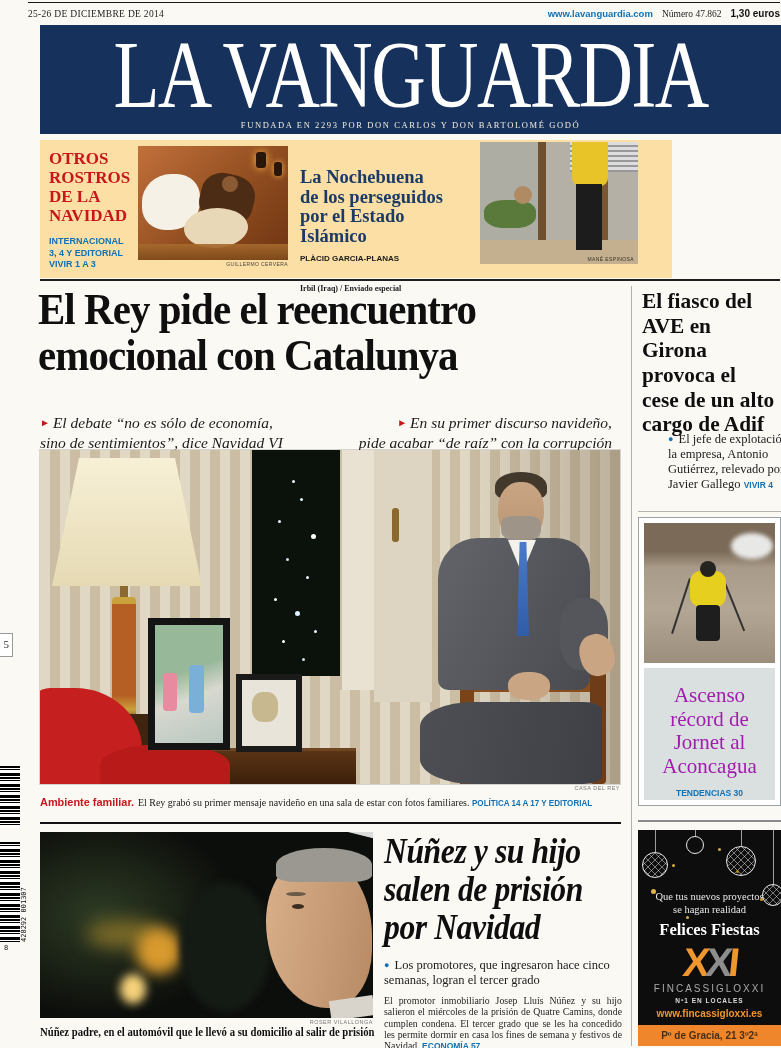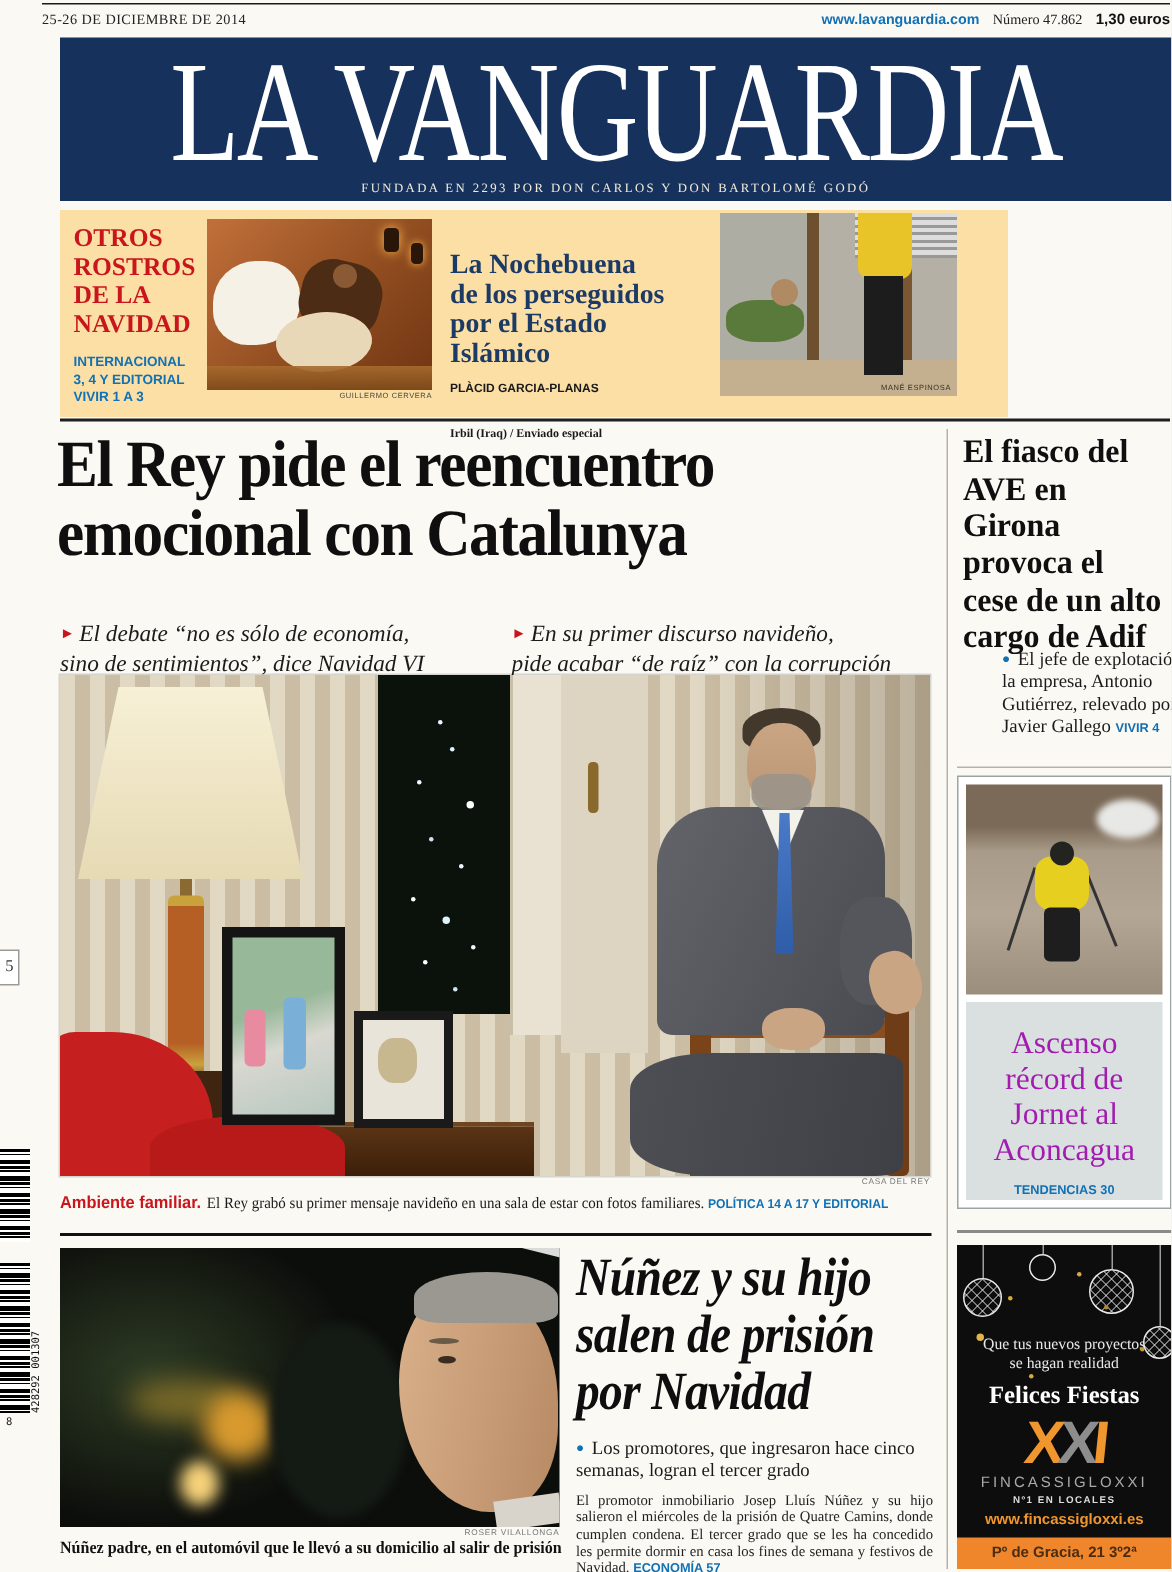--- a/index.html
+++ b/index.html
@@ -44,21 +44,21 @@
   .dateline{font-family:Liberation Serif, serif;font-size:8px;color:#1a1a1a;margin-top:2px;}
   .rule-top{position:absolute;left:40px;right:1px;top:279px;height:1.5px;background:#1f1f1f;}
 
   
   .lead-h1{position:absolute;left:38px;top:287px;width:640px;color:#0f0f0f;font-weight:bold;
            font-size:44px;line-height:1.04;letter-spacing:-1px;white-space:pre-line;
            transform:scaleX(.93);transform-origin:left top;font-family:"Liberation Serif",serif;}
   .subhead{position:absolute;top:394px;font-style:italic;font-size:15.5px;line-height:1.25;color:#1b1b1b;
            white-space:pre-line;font-family:"Liberation Serif",serif;}
   .subhead1{left:40px;width:292px;}
-  .subhead2{left:341px;width:292px;}
+  .subhead2{left:320px;width:292px;text-align:right;}
   .arrow{color:var(--red);font-style:normal;font-size:10px;vertical-align:2px;margin-right:3px;}
 
   
   .photo-main{position:absolute;left:40px;top:450px;width:580px;height:334px;overflow:hidden;
               background:#d6c9ae;outline:1px solid rgba(0,0,0,.15);}
   .curtain{position:absolute;inset:0;background:repeating-linear-gradient(90deg,rgba(255,255,255,.28) 0 10px,rgba(70,55,35,.08) 10px 20px);}
   .shade-r{position:absolute;top:0;right:0;width:160px;height:100%;background:linear-gradient(90deg,transparent,rgba(90,75,55,.28));}
   .win{position:absolute;left:212px;top:0;width:88px;height:226px;background:#0b120c;}
   .lights{position:absolute;left:252px;top:30px;width:3px;height:3px;border-radius:50%;background:#eaf6ff;
           box-shadow:8px 18px 0 #ddf4ff,-14px 40px 0 #eef6ff,20px 55px 0 1px #fff,-6px 78px 0 #cfe2ee,

